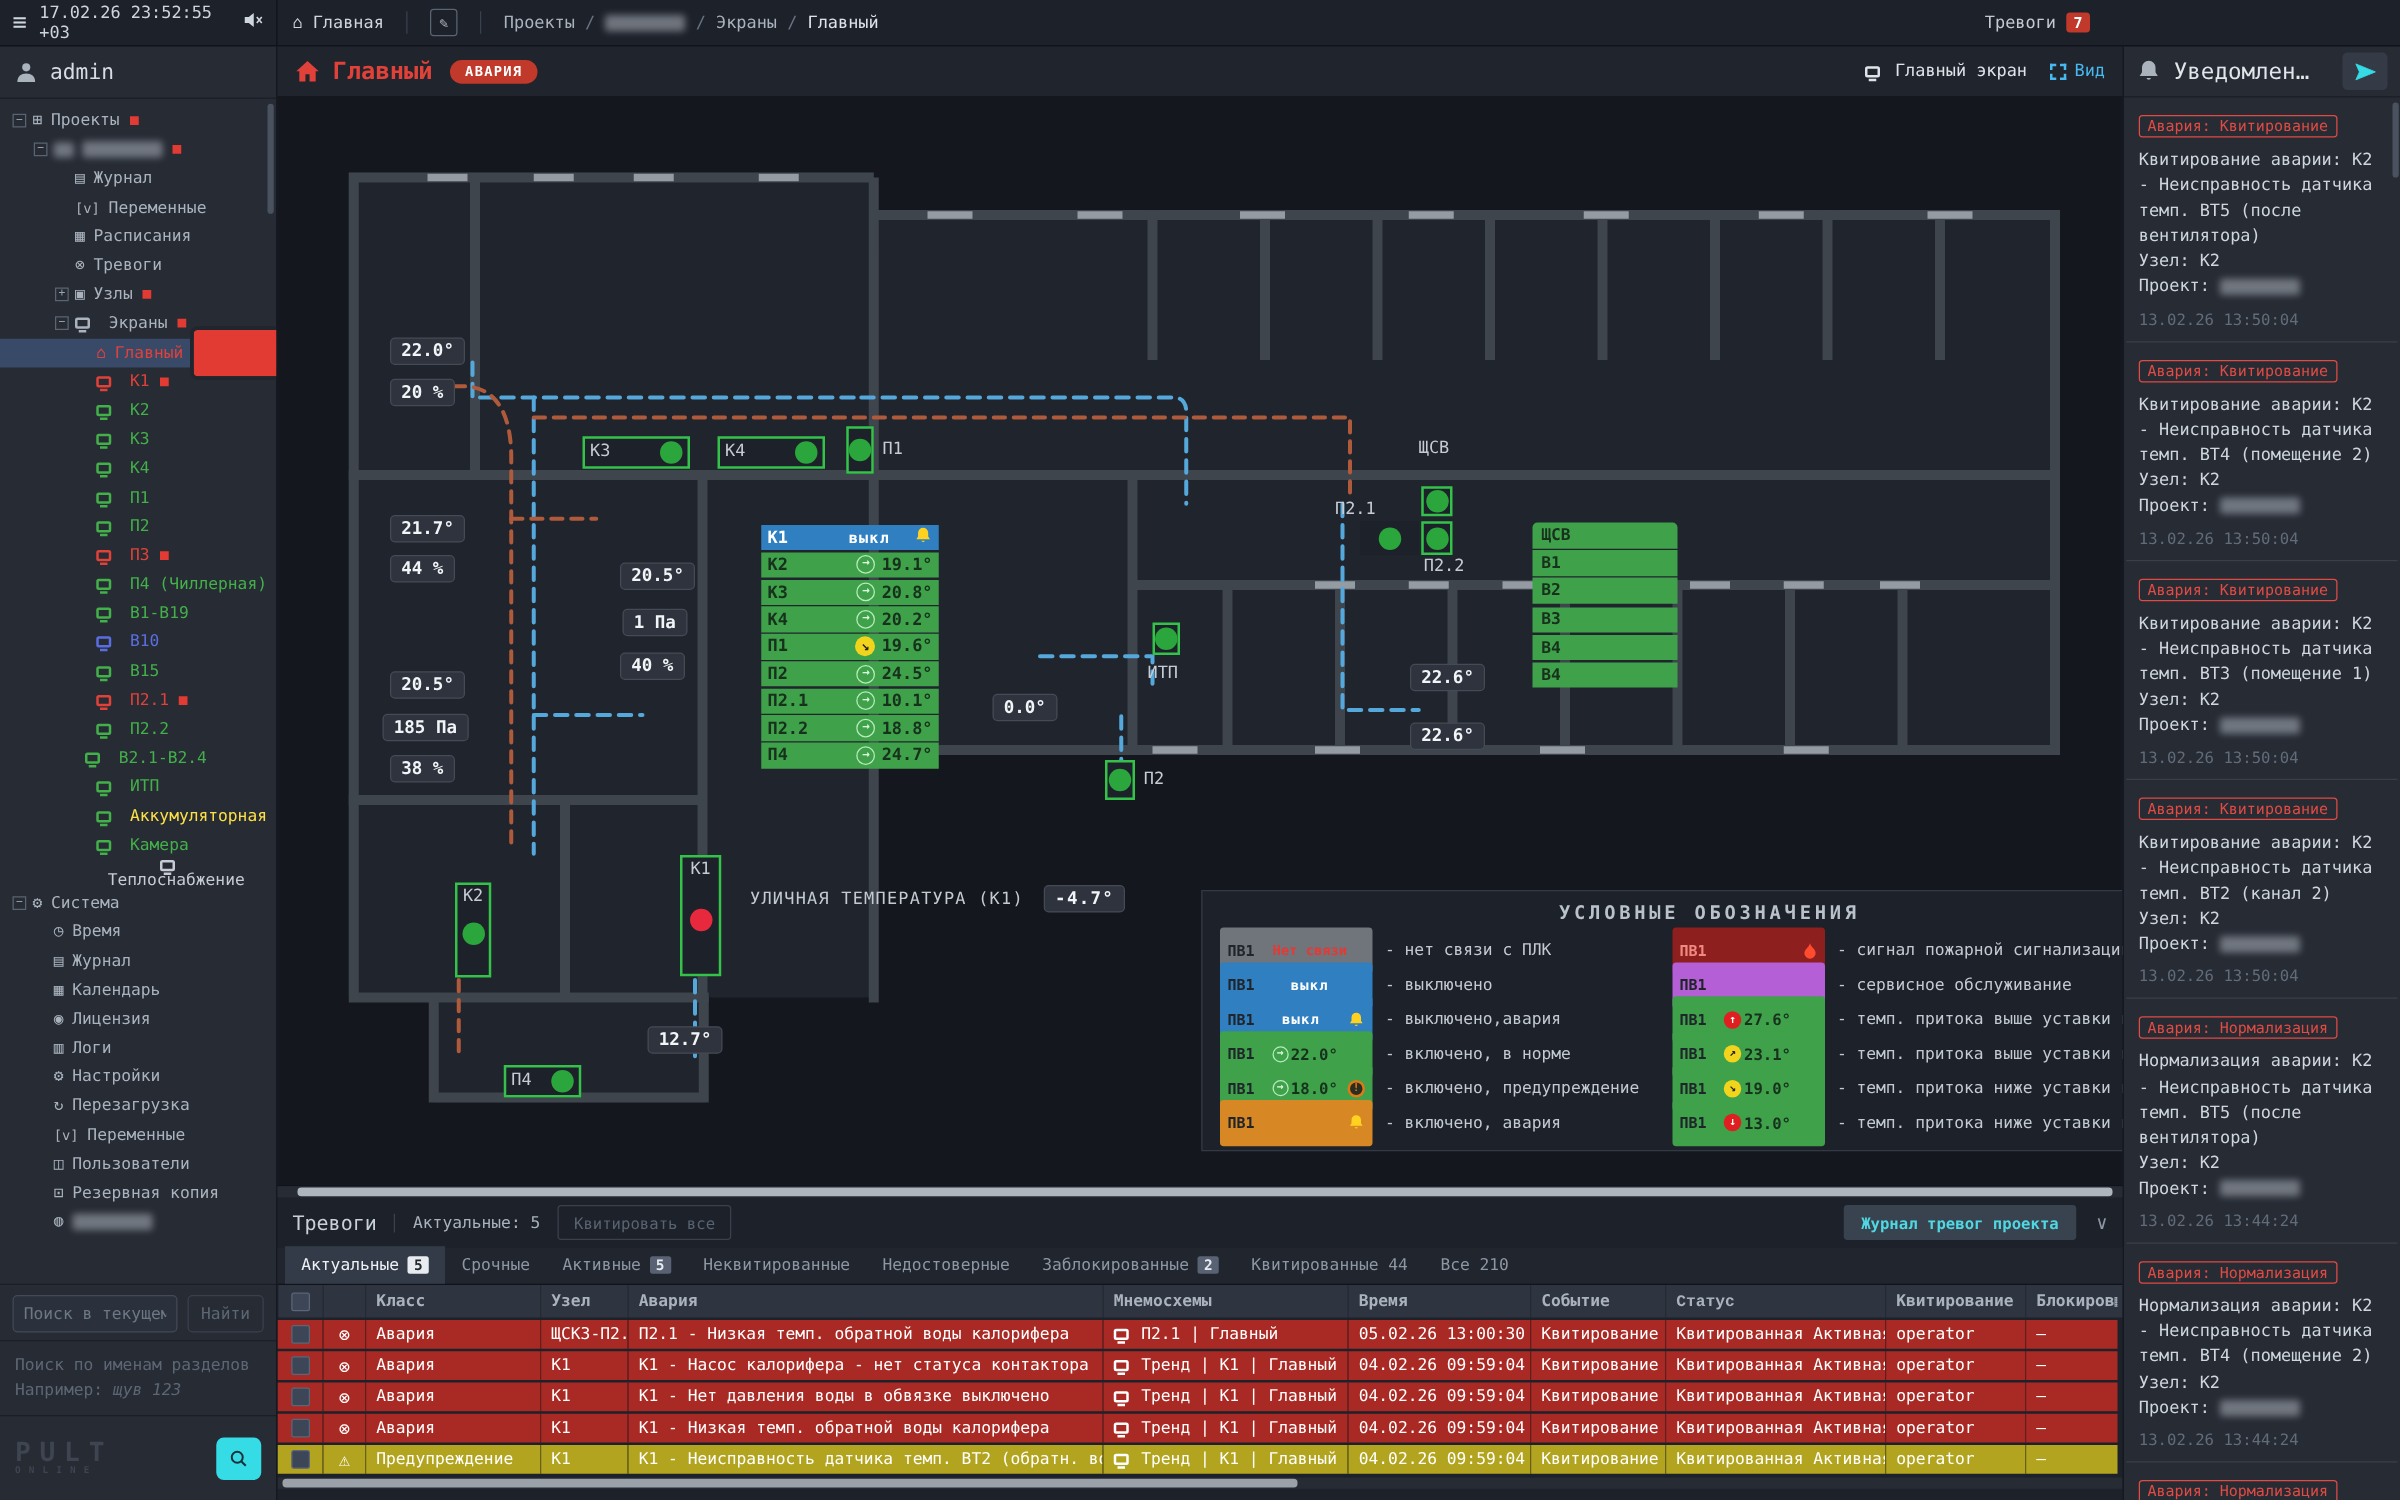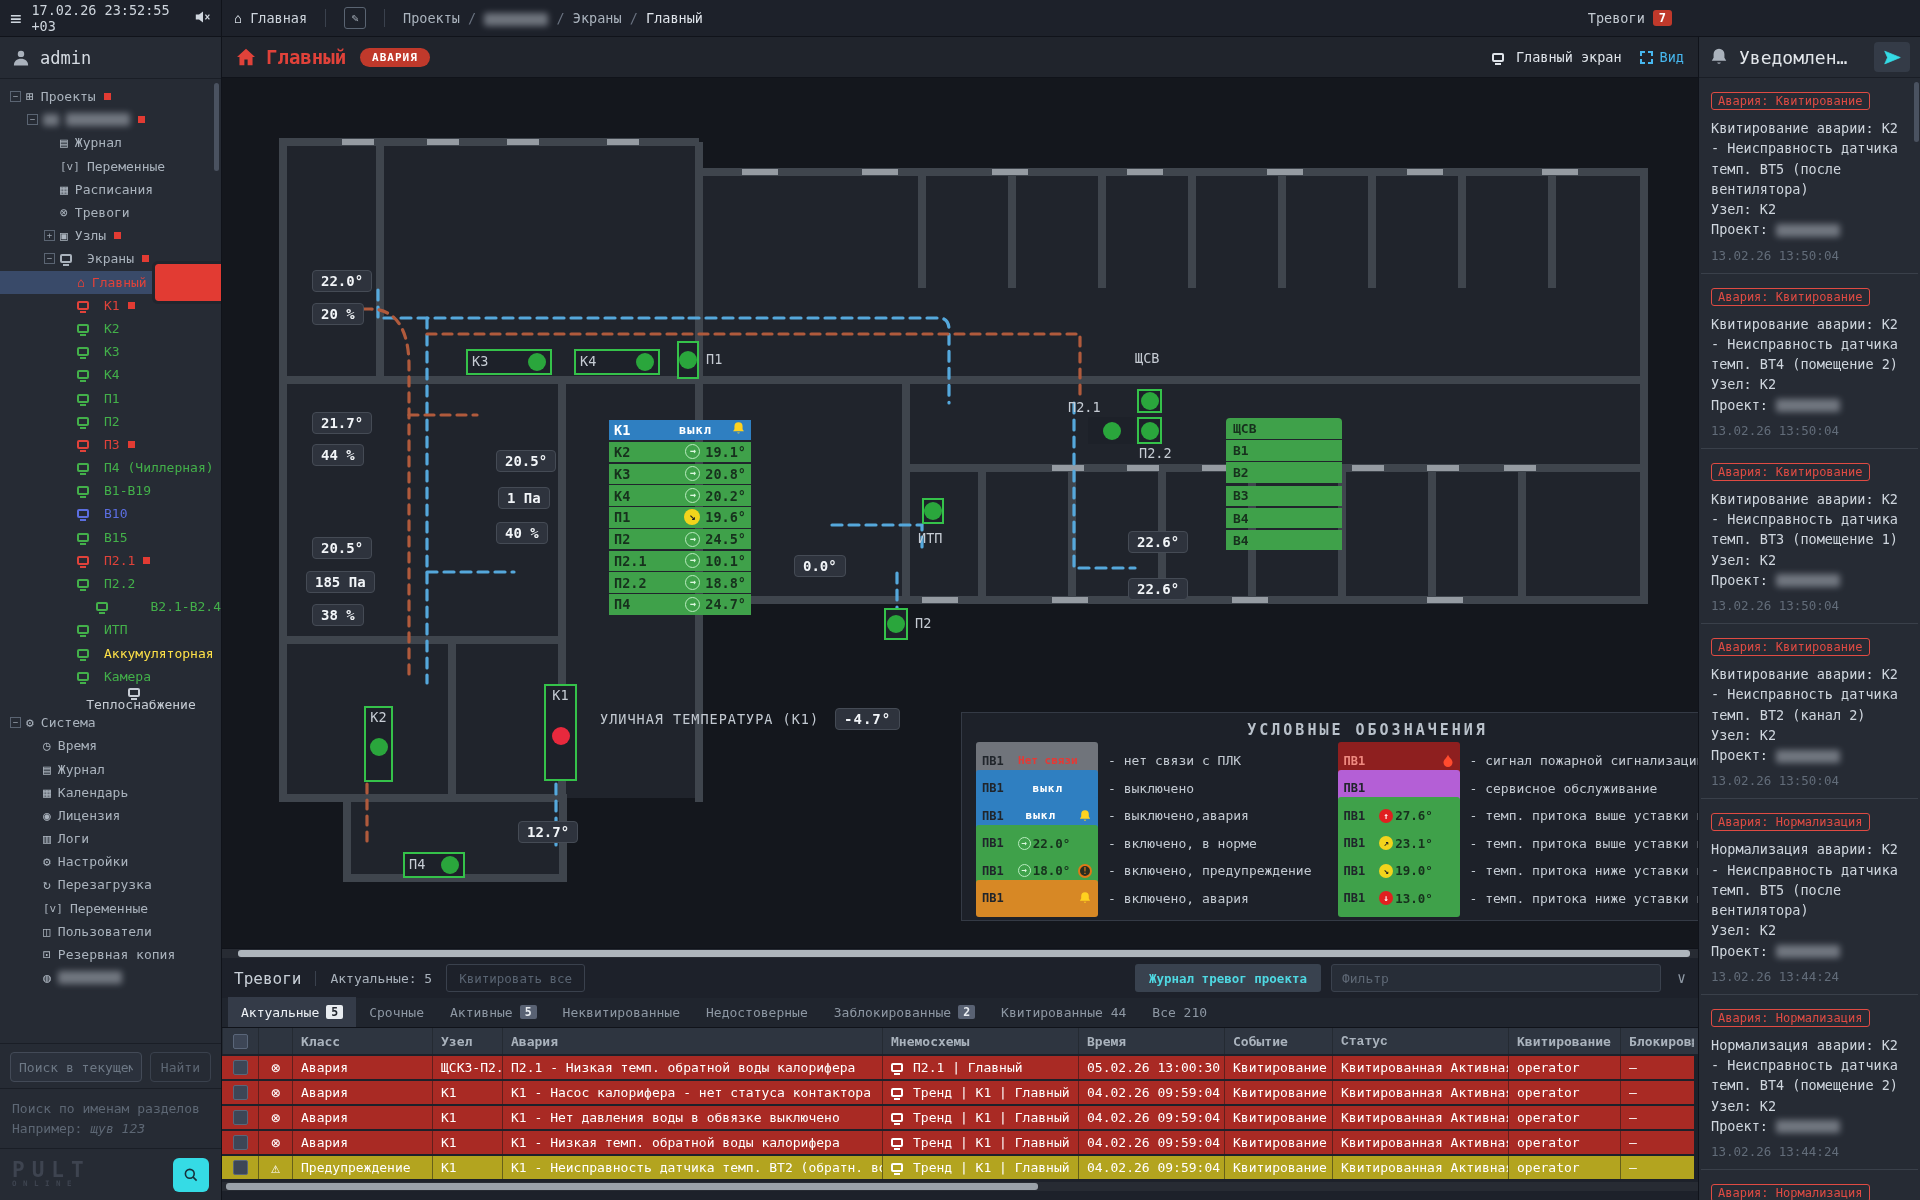--- a/index.html
+++ b/index.html
@@ -45,21 +45,21 @@
   #treescroll { position:absolute; right:2px; top:4px; width:5px; height:88px; background:#4a5260; border-radius:3px;}
   #searchblk { flex:none; padding:8px 10px 6px 10px; border-top:1px solid #1a1e26; display:flex; gap:8px;}
   #searchblk input { flex:1; background:#2b313c; border:1px solid #434a57; border-radius:4px; height:30px;
     color:#cdd4dc; font:13px "DejaVu Sans Mono",monospace; padding:0 8px; min-width:0;}
   #searchblk input::placeholder { color:#6d7885; }
   #findbtn { background:none; border:1px solid #3a414d; color:#5d6774; border-radius:4px; height:30px;
     padding:0 10px; font:13px "DejaVu Sans Mono",monospace; }
   #hint { flex:none; padding:10px 12px; font-size:13px; color:#5d6774; line-height:1.5;
     border-top:1px solid #1a1e26; }
   #hint .ex { font-style:italic; }
-  #logorow { flex:none; margin-top:auto; height:52px; border-top:1px solid #1a1e26; display:flex;
+  #logorow { flex:none; margin-top:auto; height:68px; border-top:1px solid #1a1e26; display:flex;
     align-items:center; padding:0 12px; }
   #logotxt { color:#3e4450; font-weight:bold; }
   #logotxt .l1 { font-size:21px; letter-spacing:7px; line-height:18px;}
   #logotxt .l2 { font-size:7.5px; letter-spacing:6.5px; }
   #logosearch { margin-left:auto; width:36px; height:34px; background:#35dbe5; border-radius:6px;
     display:flex; align-items:center; justify-content:center; cursor:pointer; }
 
   
   #scrhead { position:absolute; left:222px; top:37px; right:222px; height:41px; background:#20242c;
     border-bottom:1px solid #10131a; display:flex; align-items:center; padding:0 14px; z-index:25;}
@@ -414,21 +414,21 @@
       </div>
       <div class="trow" style="padding-left: 61px;">
         <span class="noexp"></span>
         <span style="color:#43b04a;display:inline-flex;align-items:center;">
           <span class="ticon">
             <span class="mon"></span>
           </span>
         </span>
         <span class="tlabel" style="color:#43b04a;">П2.2</span>
       </div>
-      <div class="trow" style="padding-left: 52px; justify-content: space-between;">
+      <div class="trow" style="padding-left: 52px;">
         <span class="noexp"></span>
         <span style="color:#43b04a;display:inline-flex;align-items:center;">
           <span class="ticon">
             <span class="mon"></span>
           </span>
         </span>
         <span class="tlabel" style="color:#43b04a;">В2.1-В2.4</span>
       </div>
       <div class="trow" style="padding-left: 61px;">
         <span class="noexp"></span>
@@ -915,21 +915,20 @@
 <div id="alarms">
   <div id="maphscroll">
       <div class="thumb"></div>
     </div>
   <div id="alhead">
     <span class="t">Тревоги</span>
     <span class="cnt">Актуальные: 5</span>
     <button class="btn-dis">Квитировать все</button>
     <div class="right">
       <button id="journalbtn">Журнал тревог проекта</button>
-      <input id="filterinput" placeholder="Фильтр" style="">
       <span class="chev">∨</span>
     </div>
   </div>
   <div id="altabs">
       <div class="tab active">
         <span>Актуальные</span>
         <span class="cbadge white">5</span>
       </div>
       <div class="tab">
         <span>Срочные</span>

